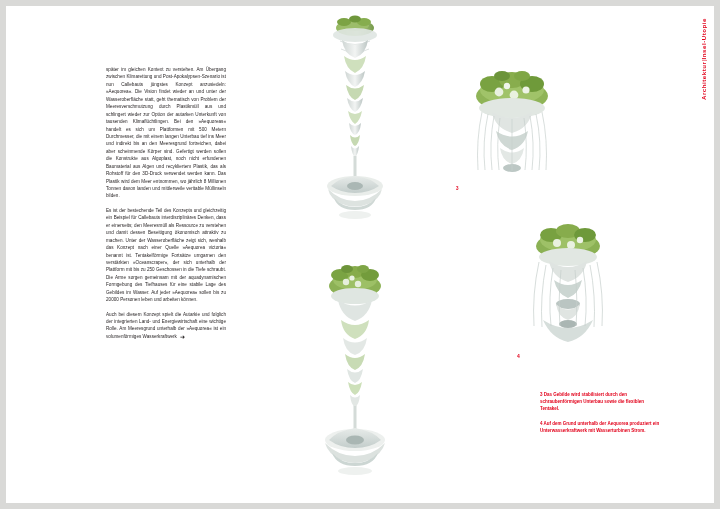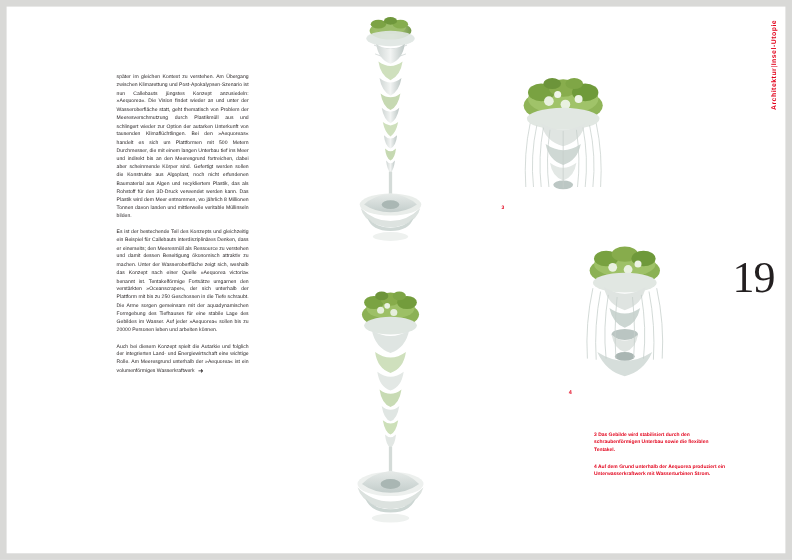--- a/index.html
+++ b/index.html
@@ -158,21 +158,20 @@
   <div class="text-column">
     <p>später im gleichen Kontext zu verstehen. Am Übergang zwischen Klimarettung und Post-Apokalypsen-Szenario ist nun Callebauts jüngstes Konzept anzusiedeln: »Aequorea«. Die Vision findet wieder an und unter der Wasseroberfläche statt, geht thematisch von Problem der Meeresverschmutzung durch Plastikmüll aus und schlingert wieder zur Option der autarken Unterkunft von tausenden Klimaflüchtlingen. Bei den »Aequoreas« handelt es sich um Plattformen mit 500 Metern Durchmesser, die mit einem langen Unterbau tief ins Meer und indirekt bis an den Meeresgrund fortreichen, dabei aber scheinmende Körper sind. Gefertigt werden sollen die Konstrukte aus Algoplast, noch nicht erfundenen Baumaterial aus Algen und recykliertem Plastik, das als Rohstoff für den 3D-Druck verwendet werden kann. Das Plastik wird dem Meer entnommen, wo jährlich 8 Millionen Tonnen davon landen und mittlerweile veritable Müllinseln bilden.</p>
     <p>Es ist der bestechende Teil des Konzepts und gleichzeitig ein Beispiel für Callebauts interdisziplinäres Denken, dass er einerseits; den Meeresmüll als Ressource zu verstehen und damit dessen Beseitigung ökonomisch attraktiv zu machen. Unter der Wasseroberfläche zeigt sich, weshalb das Konzept nach einer Quelle »Aequorea victoria« benannt ist. Tentakelförmige Fortsätze umgarnen den verstärkten »Oceanscraper«, der sich unterhalb der Plattform mit bis zu 250 Geschossen in die Tiefe schraubt. Die Arme sorgen gemeinsam mit der aquadynamischen Formgebung des Tiefhauses für eine stabile Lage des Gebildes im Wasser. Auf jeder »Aequorea« sollen bis zu 20000 Personen leben und arbeiten können.</p>
     <p><span>Auch bei diesem Konzept spielt die Autarkie und folglich der integrierten Land- und Energiewirtschaft eine wichtige Rolle. Am Meeresgrund unterhalb der »Aequorea« ist ein volumenförmiges Wasserkraftwerk</span><span class="arrow-end">➜</span></p>
   </div>
 
   <div class="side-header">
     <span>Architektur</span><span class="sep">|</span><span>Insel-Utopie</span>
   </div>
 
-  <div class="folio">19</div>
 
   <div class="fig" id="fig-tower-top">
     <svg width="110" height="222" viewBox="0 0 110 222">
       <defs>
         <linearGradient id="gGreen" x1="0" y1="0" x2="1" y2="0">
           <stop offset="0%" stop-color="#8fb457"></stop>
           <stop offset="55%" stop-color="#b6cf8b"></stop>
           <stop offset="100%" stop-color="#6e9440"></stop>
         </linearGradient>
         <linearGradient id="gGrey" x1="0" y1="0" x2="1" y2="0">

